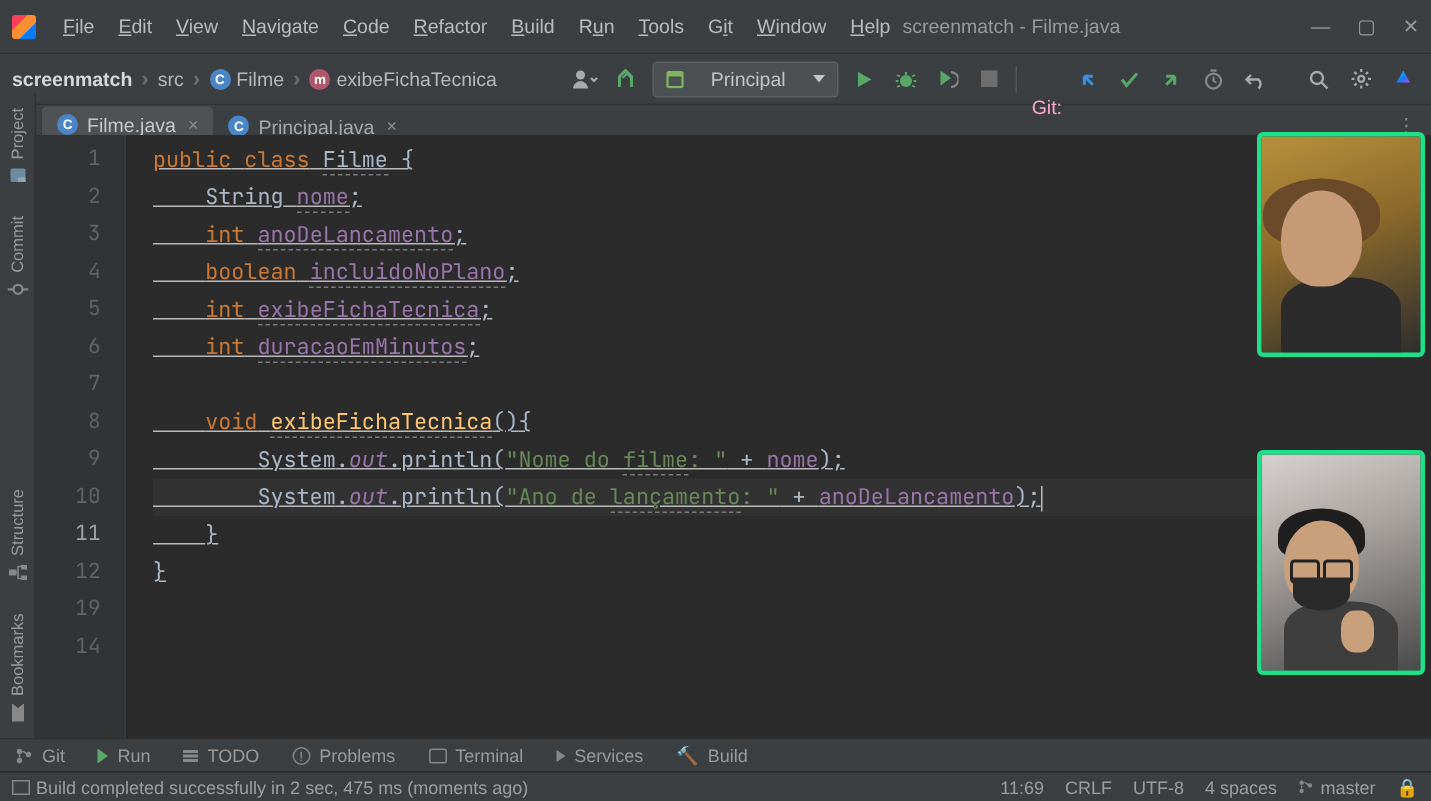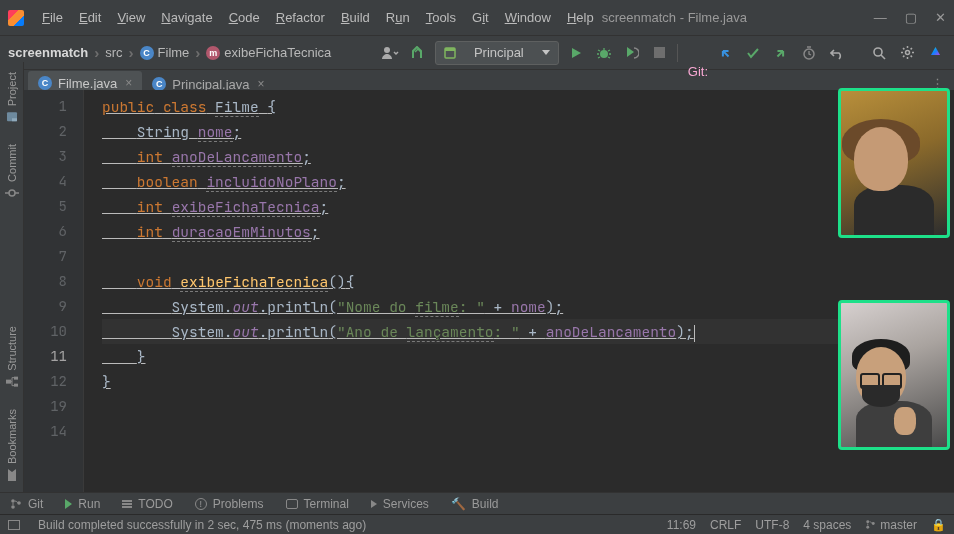--- a/index.html
+++ b/index.html
@@ -214,21 +214,21 @@
   .statusbar {
     position: absolute;
     left: 0; right: 0; bottom: 0;
     height: 20px;
     background: #3c3f41;
     border-top: 1px solid #2a2a2a;
     display: flex; align-items: center;
     padding: 0 8px;
     font-size: 12px;
     color: #9e9e9e;
-    gap: 18px;
+    gap: 4px;
   }
   .statusbar .msg { flex:1;}
   .status-right { display:flex; gap:14px; align-items:center;}
   .lock-ic{font-size:12px;}
   .box-ic{width:12px;height:10px;border:1.5px solid #888;}
 
   
   .webcam {
     position: absolute;
     right: 4px;

